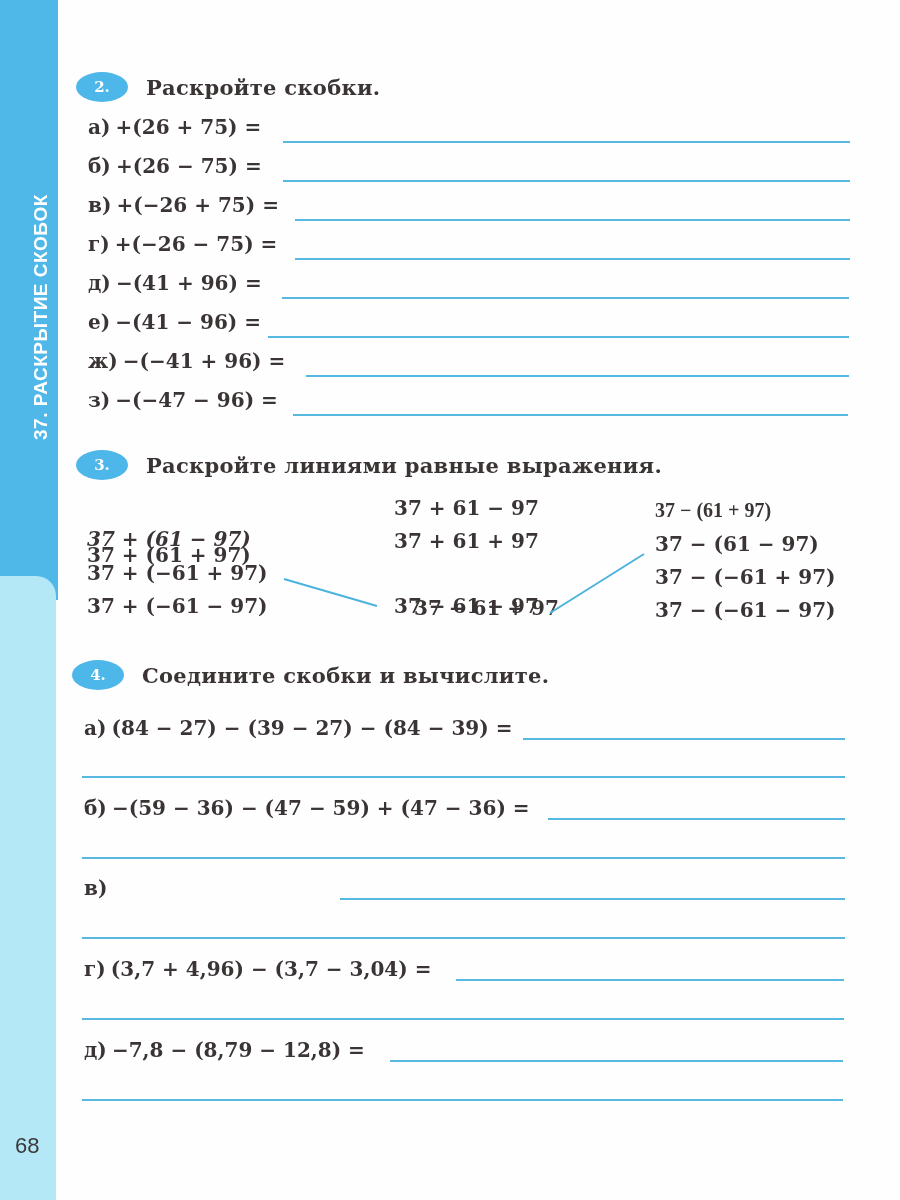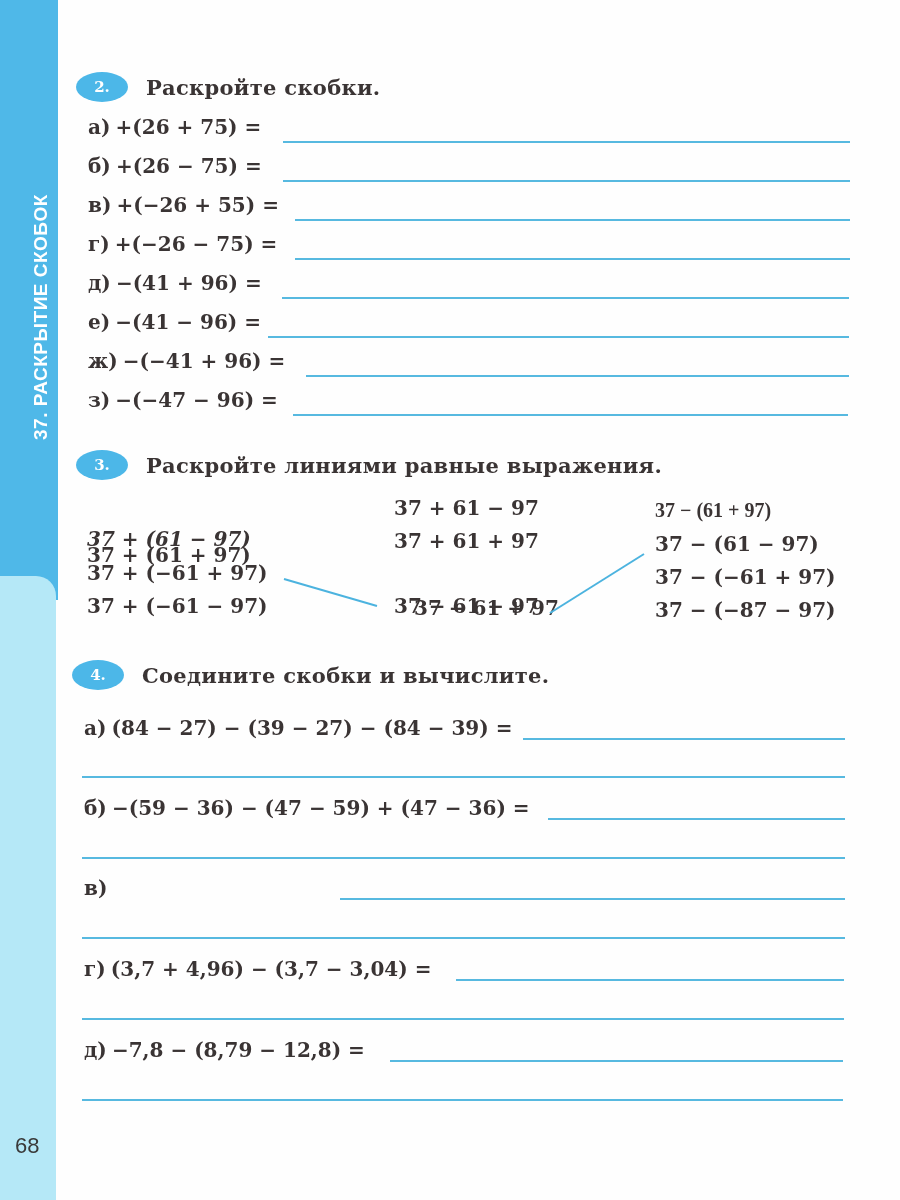--- a/index.html
+++ b/index.html
@@ -60,21 +60,21 @@
   <span class="expr">а)</span>&nbsp;<span class="expr">+(26 + 75) =</span>
 </div>
 <div class="answer-line" style="left:283px; width:567px; top:141px;"></div>
 
 <div class="row" style="top:154px;">
   <span class="expr">б)</span>&nbsp;<span class="expr">+(26 − 75) =</span>
 </div>
 <div class="answer-line" style="left:283px; width:567px; top:180px;"></div>
 
 <div class="row" style="top:193px;">
-  <span class="expr">в)</span>&nbsp;<span class="expr">+(−26 + 55) =</span>
+  <span class="expr">в)</span>&nbsp;<span class="expr">+(−26 + 75) =</span>
 </div>
 <div class="answer-line" style="left:295px; width:555px; top:219px;"></div>
 
 <div class="row" style="top:232px;">
   <span class="expr">г)</span>&nbsp;<span class="expr">+(−26 − 75) =</span>
 </div>
 <div class="answer-line" style="left:295px; width:555px; top:258px;"></div>
 
 <div class="row" style="top:271px;">
   <span class="expr">д)</span>&nbsp;<span class="expr">−(41 + 96) =</span>
@@ -107,21 +107,21 @@
 <div class="col-item" style="left:87px; top:594px;">37 + (−61 − 97)</div>
 
 <div class="col-item" style="left:394px; top:496px;">37 + 61 − 97</div>
 <div class="col-item" style="left:394px; top:529px;">37 + 61 + 97</div>
 <div class="col-item" style="left:394px; top:594px;">37 − 61 − 97</div>
 <div class="col-item" style="left:394px; top:596px;margin-left:20px;">37 − 61 + 97</div>
 
 <div class="col-item" style="left:655px; top:499px;font-family:Liberation Serif, serif;">37 − (61 + 97)</div>
 <div class="col-item" style="left:655px; top:532px;">37 − (61 − 97)</div>
 <div class="col-item" style="left:655px; top:565px;">37 − (−61 + 97)</div>
-<div class="col-item" style="left:655px; top:598px;">37 − (−87 − 97)</div>
+<div class="col-item" style="left:655px; top:598px;">37 − (−61 − 97)</div>
 
 <svg class="connectors" width="900" height="1200">
   <line x1="284" y1="579" x2="377" y2="606" stroke="#4cb3df" stroke-width="2"></line>
   <line x1="550" y1="613" x2="644" y2="554" stroke="#4cb3df" stroke-width="2"></line>
 </svg>
 
 <div class="task-head" style="left:72px; top:660px;">
   <div class="badge">4.</div>
   <div class="task-title">Соедините скобки и вычислите.</div>
 </div>

